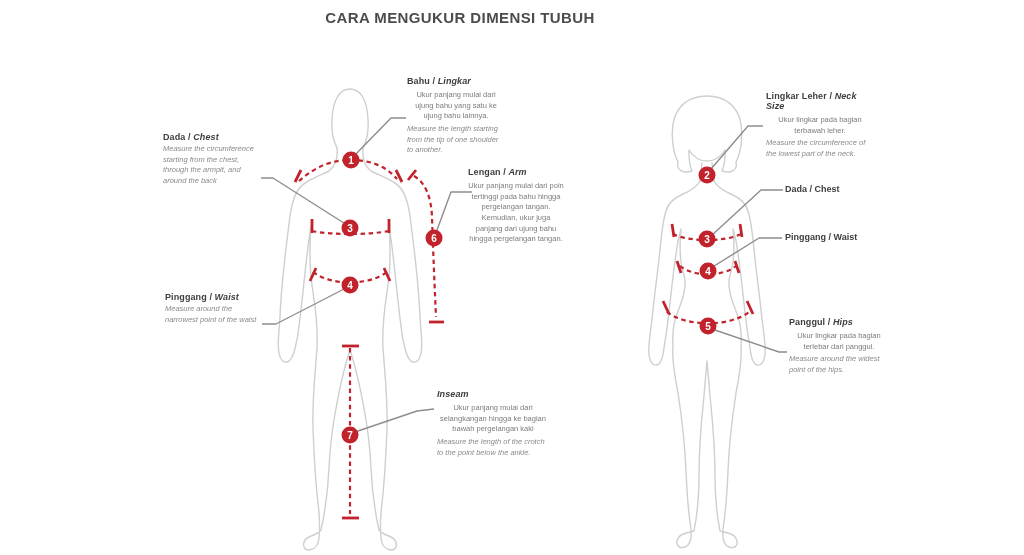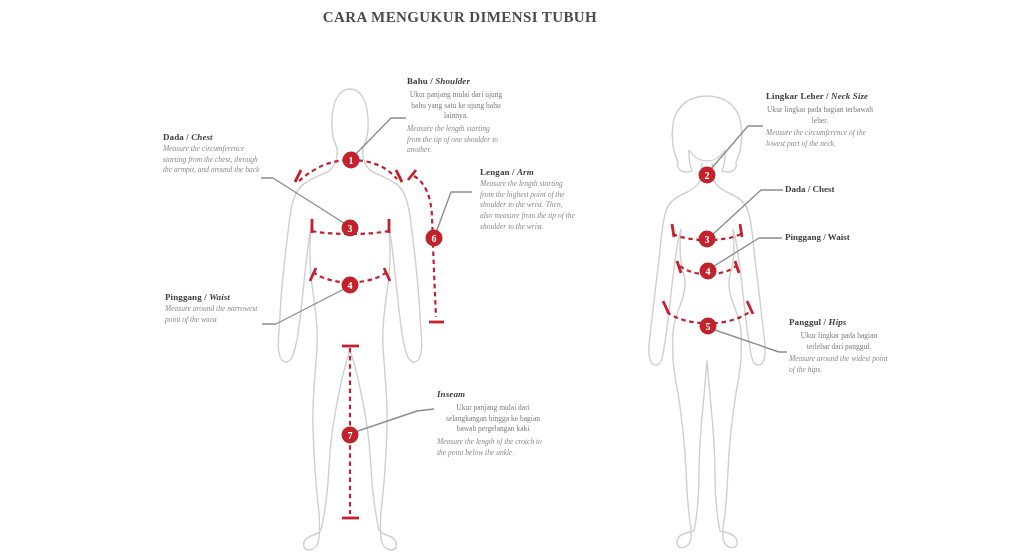--- a/index.html
+++ b/index.html
@@ -7,21 +7,21 @@
     --connector:#8d8d8d;
     --silhouette:#cfcfcf;
     --title-color:#4c4c4c;
     --heading-color:#3e3e3e;
     --text-id:#7c7c7c;
     --text-en:#8a8a8a;
   }
   html,body{margin:0;padding:0;background:#fff;}
   .canvas{
     position:relative;width:920px;height:555px;background:#ffffff;
-    font-family:Liberation Serif, serif;overflow:hidden;
+    font-family:Liberation Sans, sans-serif;overflow:hidden;
   }
   .page-title{
     position:absolute;top:9px;left:0;width:100%;text-align:center;
     font-size:15px;font-weight:bold;color:var(--title-color);letter-spacing:.4px;
   }
   svg.overlay{position:absolute;left:0;top:0;z-index:1;}
   .body{fill:none;stroke:var(--silhouette);stroke-width:1.4;stroke-linecap:round;stroke-linejoin:round;}
   .dash{fill:none;stroke:var(--accent);stroke-width:2.2;stroke-dasharray:4.5 3.6;}
   .tick{fill:none;stroke:var(--accent);stroke-width:2.8;}
   .conn{fill:none;stroke:var(--connector);stroke-width:1.4;stroke-linejoin:round;}
@@ -163,40 +163,40 @@
   <div class="marker" style="left:434px;top:238px">6</div>
   <div class="marker" style="left:350px;top:435px">7</div>
   <div class="marker" style="left:707px;top:175px">2</div>
   <div class="marker" style="left:707px;top:239px">3</div>
   <div class="marker" style="left:708px;top:271px">4</div>
   <div class="marker" style="left:708px;top:326px">5</div>
 
   <div class="block" style="left:407px;top:76px;width:98px">
     <div class="block-title">
       <span>Bahu /</span>
-      <em>Shoulder</em>
+      <em>Lingkar</em>
     </div>
     <div class="desc-id">Ukur panjang mulai dari ujung bahu yang satu ke ujung bahu lainnya.</div>
     <div class="desc-en">Measure the length starting from the tip of one shoulder to another.</div>
   </div>
 
   <div class="block" style="left:163px;top:132px;width:98px">
     <div class="block-title">
       <span>Dada /</span>
       <em>Chest</em>
     </div>
     <div class="desc-en">Measure the circumference starting from the chest, through the armpit, and around the back</div>
   </div>
 
-  <div class="block" style="left:480px;top:167px;width:96px">
+  <div class="block" style="left:468px;top:167px;width:96px">
     <div class="block-title">
       <span>Lengan /</span>
       <em>Arm</em>
     </div>
-    <div class="desc-en">Measure the length starting from the highest point of the shoulder to the wrist. Then, also measure from the tip of the shoulder to the wrist.</div>
+    <div class="desc-id">Ukur panjang mulai dari poin tertinggi pada bahu hingga pergelangan tangan. Kemudian, ukur juga panjang dari ujung bahu hingga pergelangan tangan.</div>
   </div>
 
   <div class="block" style="left:165px;top:292px;width:98px">
     <div class="block-title">
       <span>Pinggang /</span>
       <em>Waist</em>
     </div>
     <div class="desc-en">Measure around the narrowest point of the waist</div>
   </div>
 

